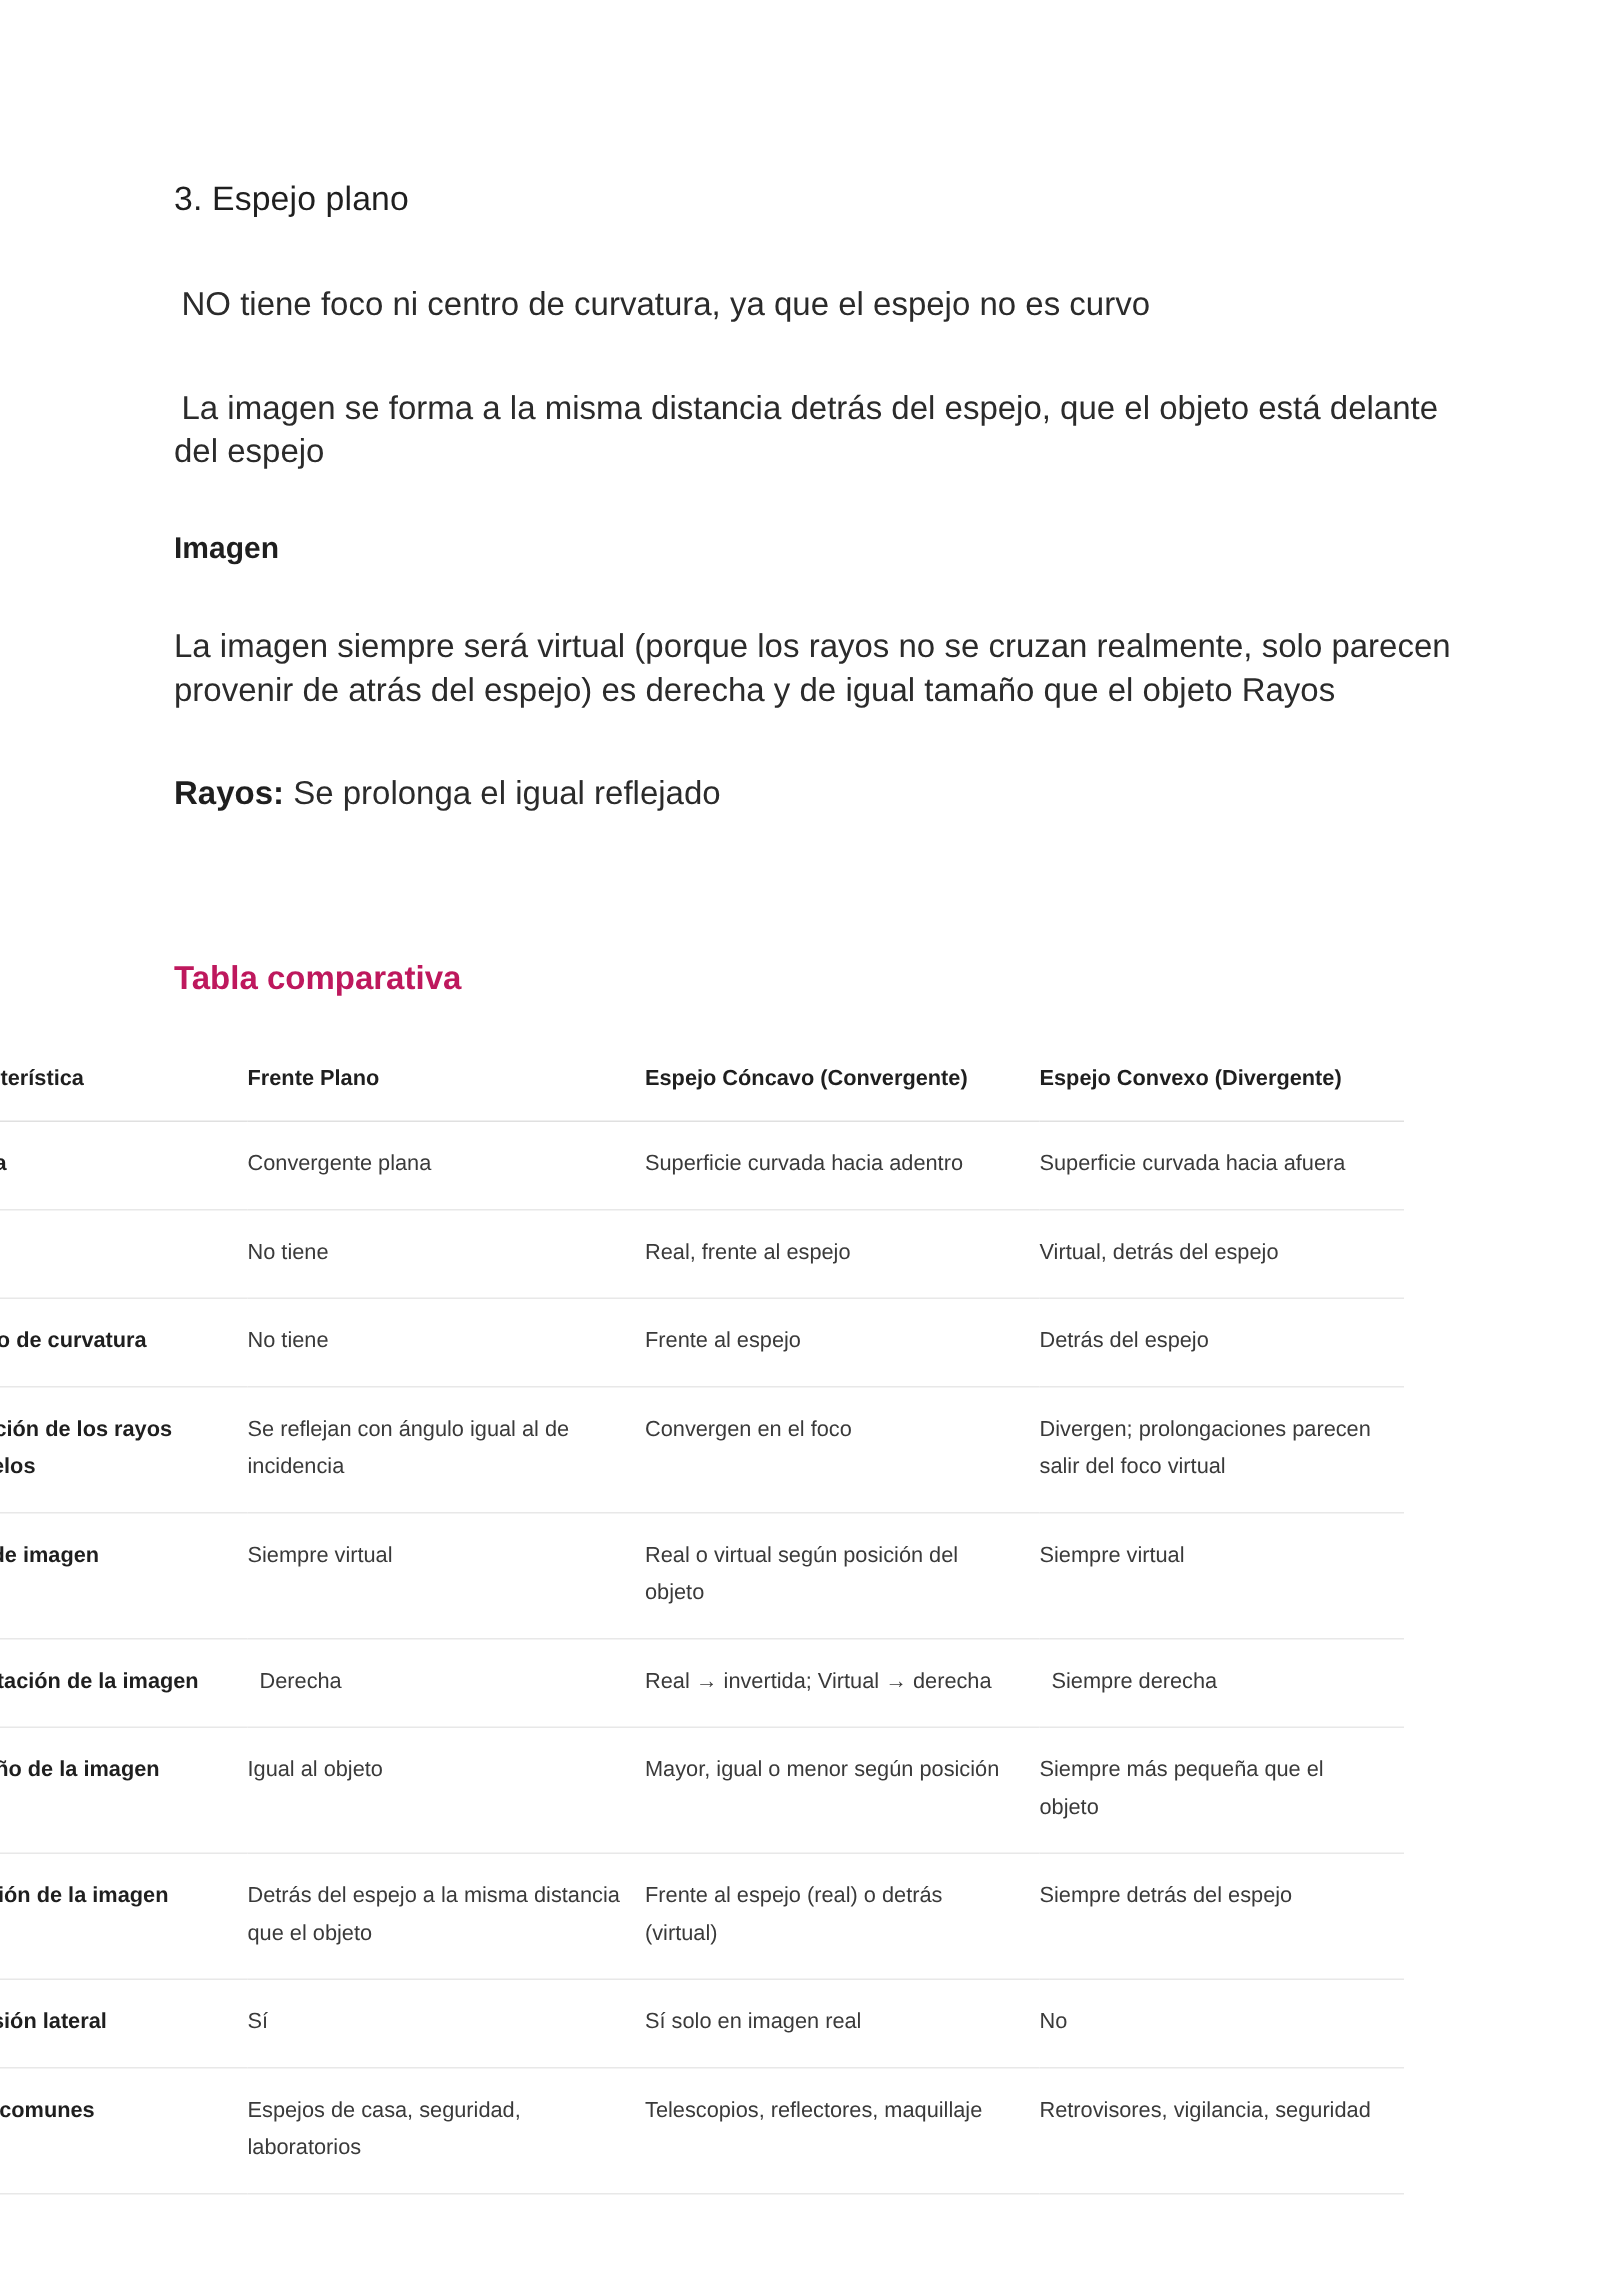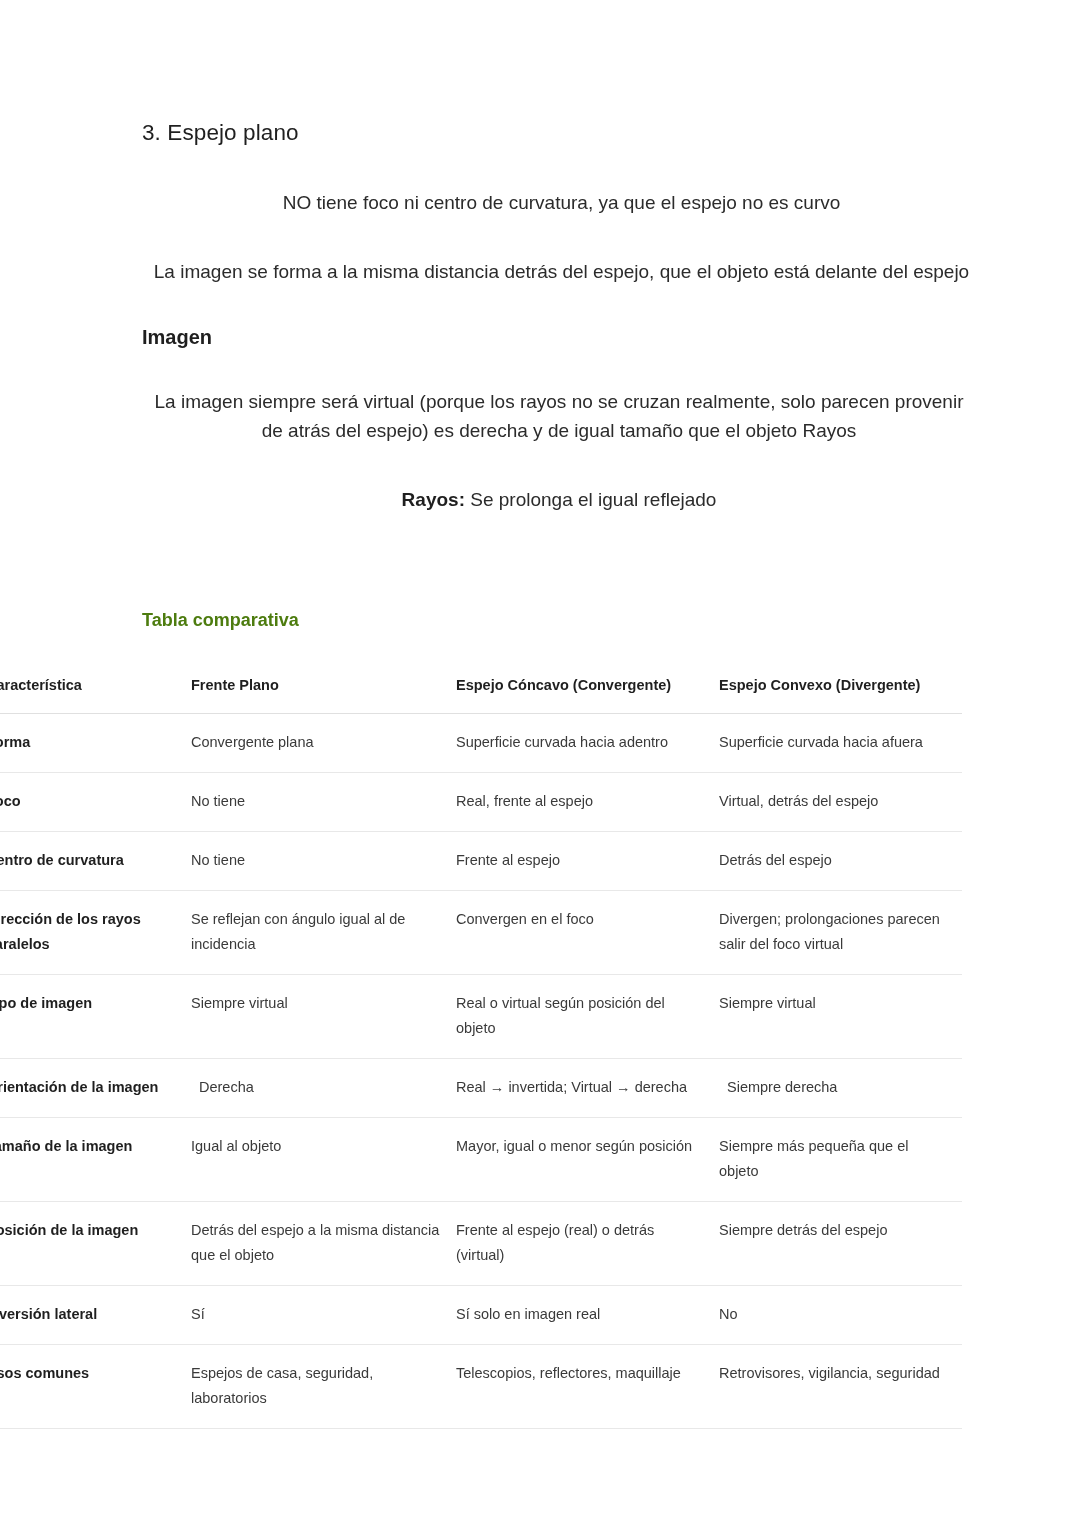--- a/index.html
+++ b/index.html
@@ -11,60 +11,59 @@
     width: 1080px;
     min-height: 1525px;
     font-family: "Liberation Sans", sans-serif;
     color: #262626;
     -webkit-font-smoothing: antialiased;
   }
   .page {
     width: 1080px;
     min-height: 1525px;
     box-sizing: border-box;
-    padding: 120px 52px 60px 64px;
+    padding: 120px 52px 60px 38px;
     position: relative;
   }
   .doc-body {
     padding-left: 78px;
     padding-right: 52px;
   }
   h1.section-title {
     font-size: 22.5px;
     font-weight: 400;
     color: #1f1f1f;
     margin: 0 0 42px 0;
     letter-spacing: 0.1px;
   }
   p.para {
-    font-size: 19px;
+    font-size: 22px;
     line-height: 29px;
     color: #2b2b2b;
     margin: 0 0 40px 0;
     font-weight: 400;
-    text-align: center;
   }
   .indent-space {
     display: inline-block;
     width: 5px;
   }
   h2.subhead {
     font-size: 20px;
     font-weight: 700;
     color: #1f1f1f;
     margin: 0 0 38px 0;
   }
   .inline-bold {
     font-weight: 700;
     color: #1f1f1f;
   }
   h2.table-title {
-    font-size: 18px;
-    font-weight: 700;
-    color: #4d7c0f;
+    font-size: 22px;
+    font-weight: 700;
+    color: #be185d;
     margin: 96px 0 26px 0;
   }
   .table-wrap {
     margin-left: -78px;
     margin-right: -52px;
     padding-left: 0;
   }
   table.compare {
     border-collapse: collapse;
     width: 976px;

